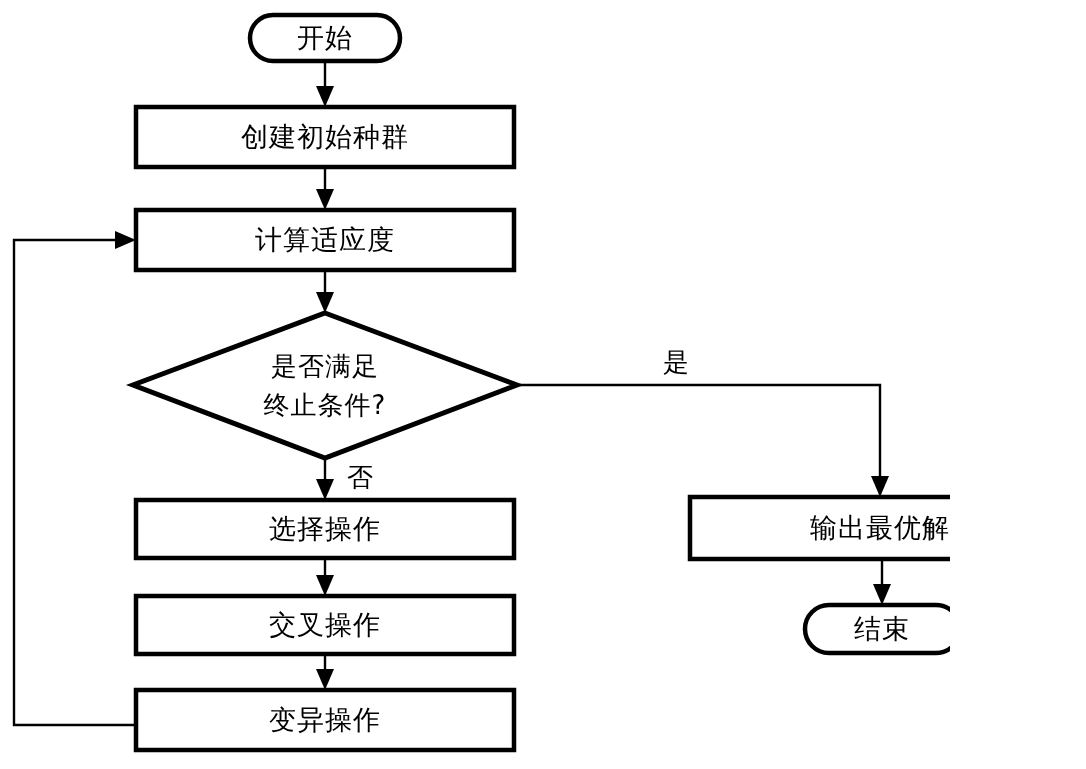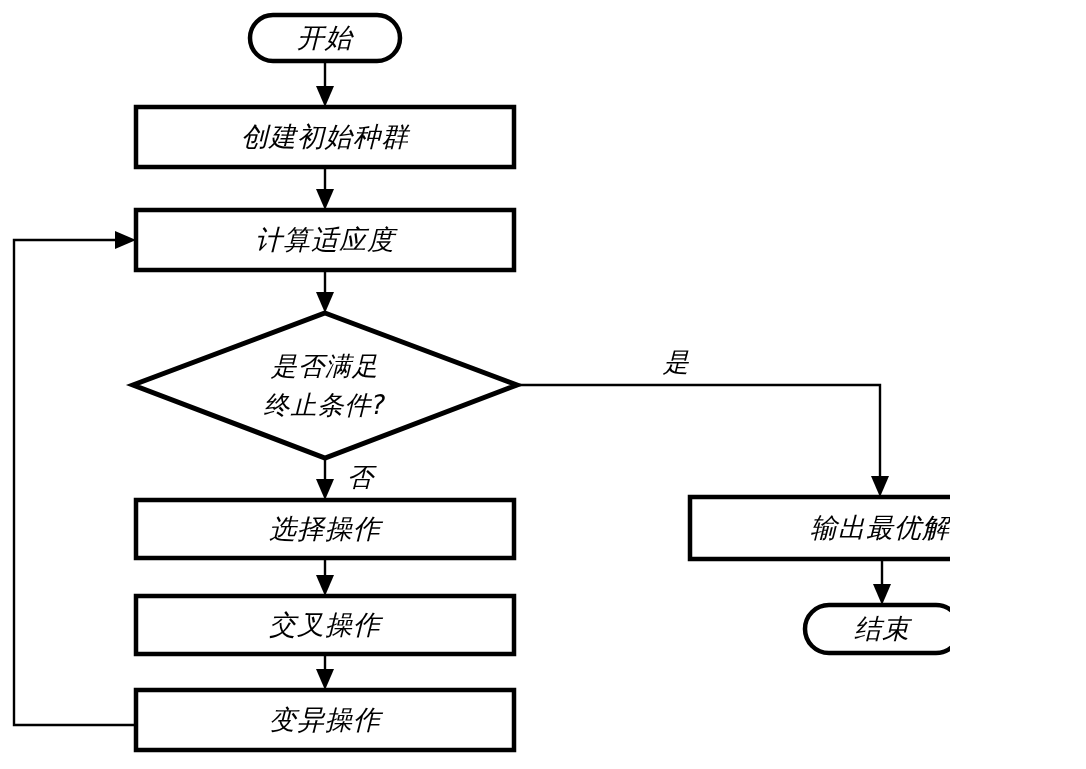--- a/index.html
+++ b/index.html
@@ -8,21 +8,20 @@
     padding: 0;
     background: #ffffff;
   }
   #flow-root {
     position: relative;
     width: 950px;
     height: 769px;
     background: #ffffff;
     overflow: hidden;
     font-family: "DejaVu Sans", "Liberation Sans", sans-serif;
-    font-style: italic;
   }
   #flow-svg {
     position: absolute;
     left: 0;
     top: 0;
     width: 1086px;
     height: 769px;
     display: block;
   }
   .node-shape {

